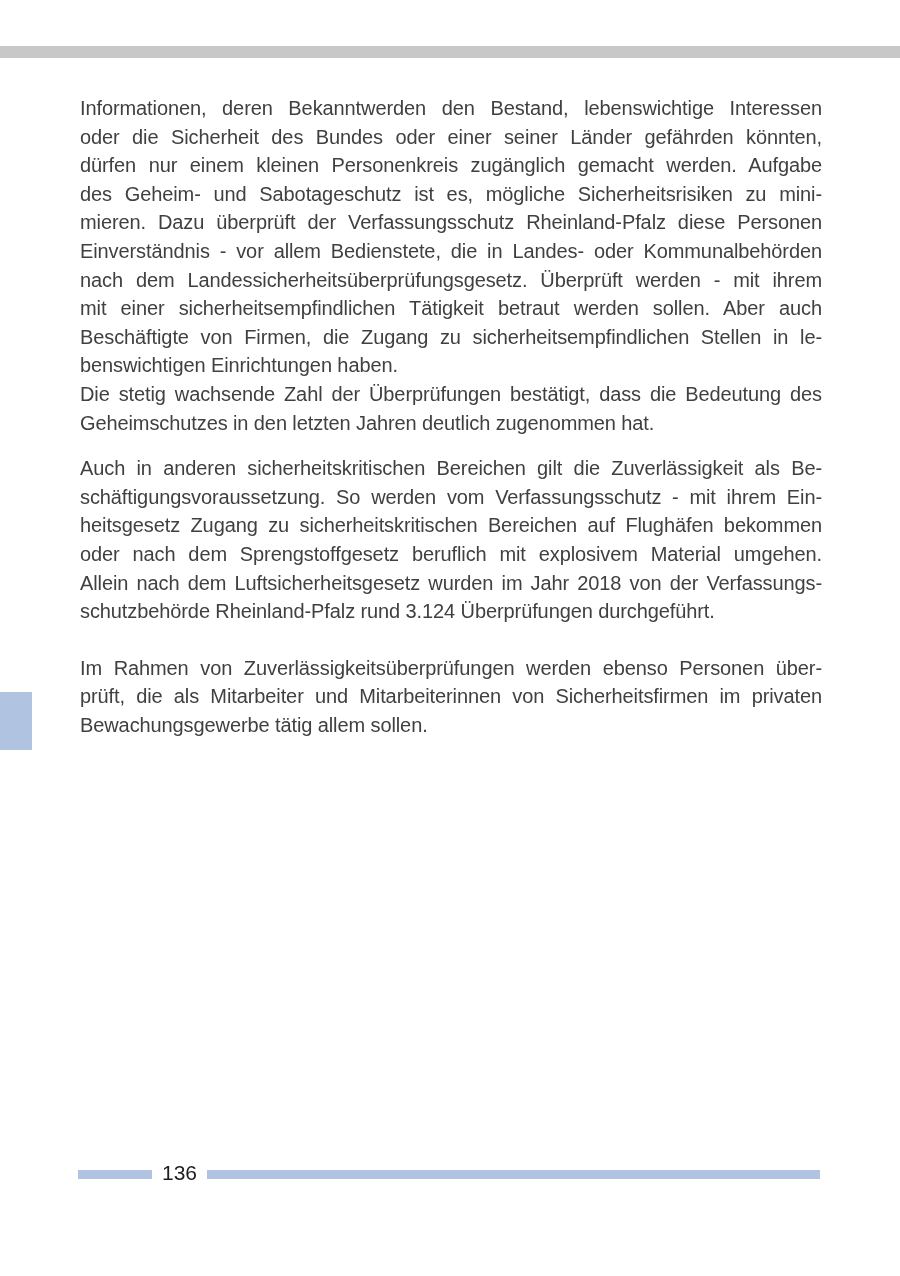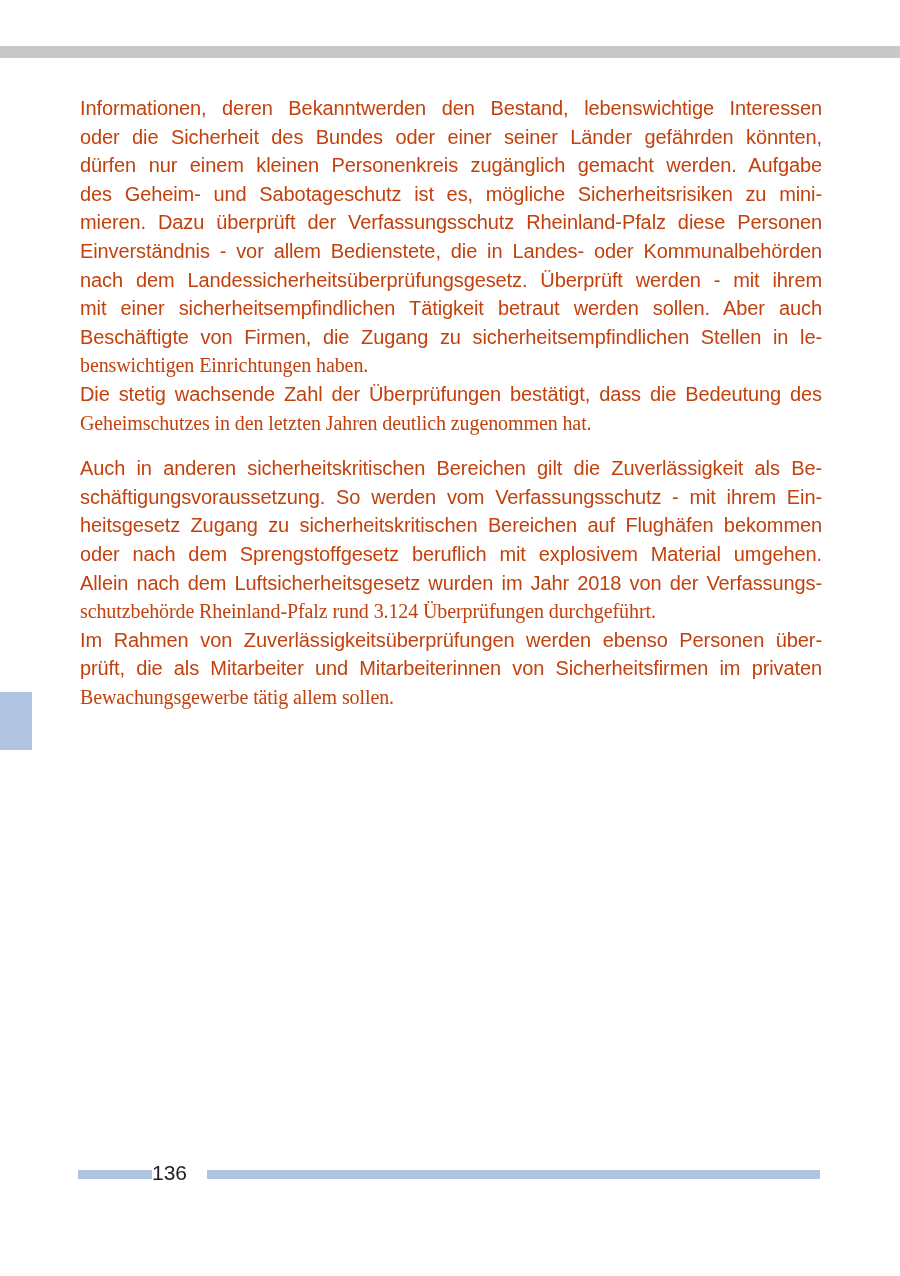--- a/index.html
+++ b/index.html
@@ -22,42 +22,43 @@
     left: 0; top: 692px;
     width: 32px; height: 58px;
     background: #b0c4e2;
   }
   .textblock {
     position: absolute;
     left: 80px; top: 94px;
     width: 742px;
     font-size: 20px;
     line-height: 28.6px;
-    color: #c2410c;
+    color: #404040;
     letter-spacing: -0.1px;
   }
   .para { margin: 0; }
   .para.gap-medium { margin-top: 17px; }
-  .para.gap-large { }
+  .para.gap-large { margin-top: 28px; }
   .ln {
     text-align: justify;
     text-align-last: justify;
   }
-  .ln.last { text-align-last: left; font-family: Liberation Serif, serif; }
+  .ln.last { text-align-last: left; }
   .footer-rule {
     position: absolute;
     height: 9px;
     background: #b0c4e2;
   }
   .footer-rule.left  { left: 78px;  top: 1170px; width: 74px; }
   .footer-rule.right { left: 207px; top: 1170px; width: 613px; }
   .page-number {
     position: absolute;
     left: 152px; top: 1161px;
     width: 55px;
+    text-align: center;
     font-size: 21px;
     color: #1e1e1e;
   }
 </style>
 </head>
 <body>
 
 <div class="page">
 
   <div class="top-rule"></div>

